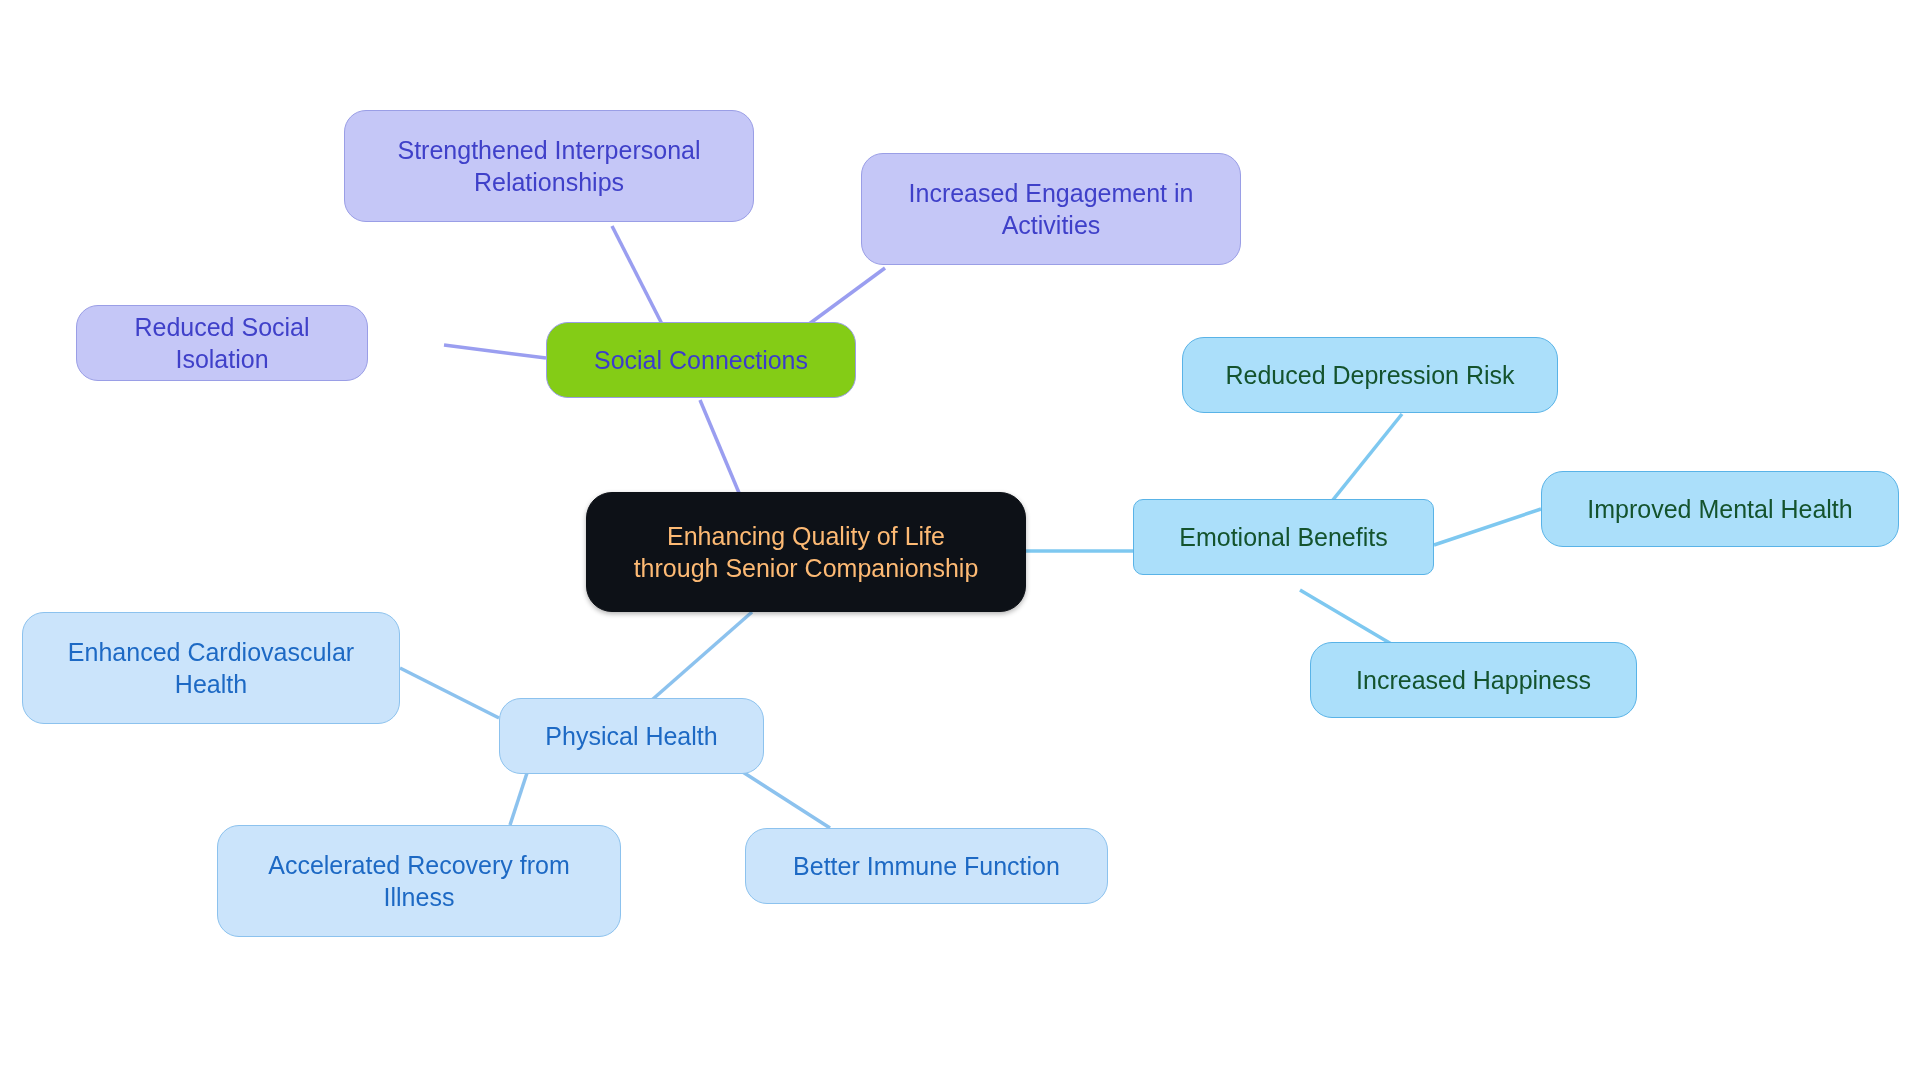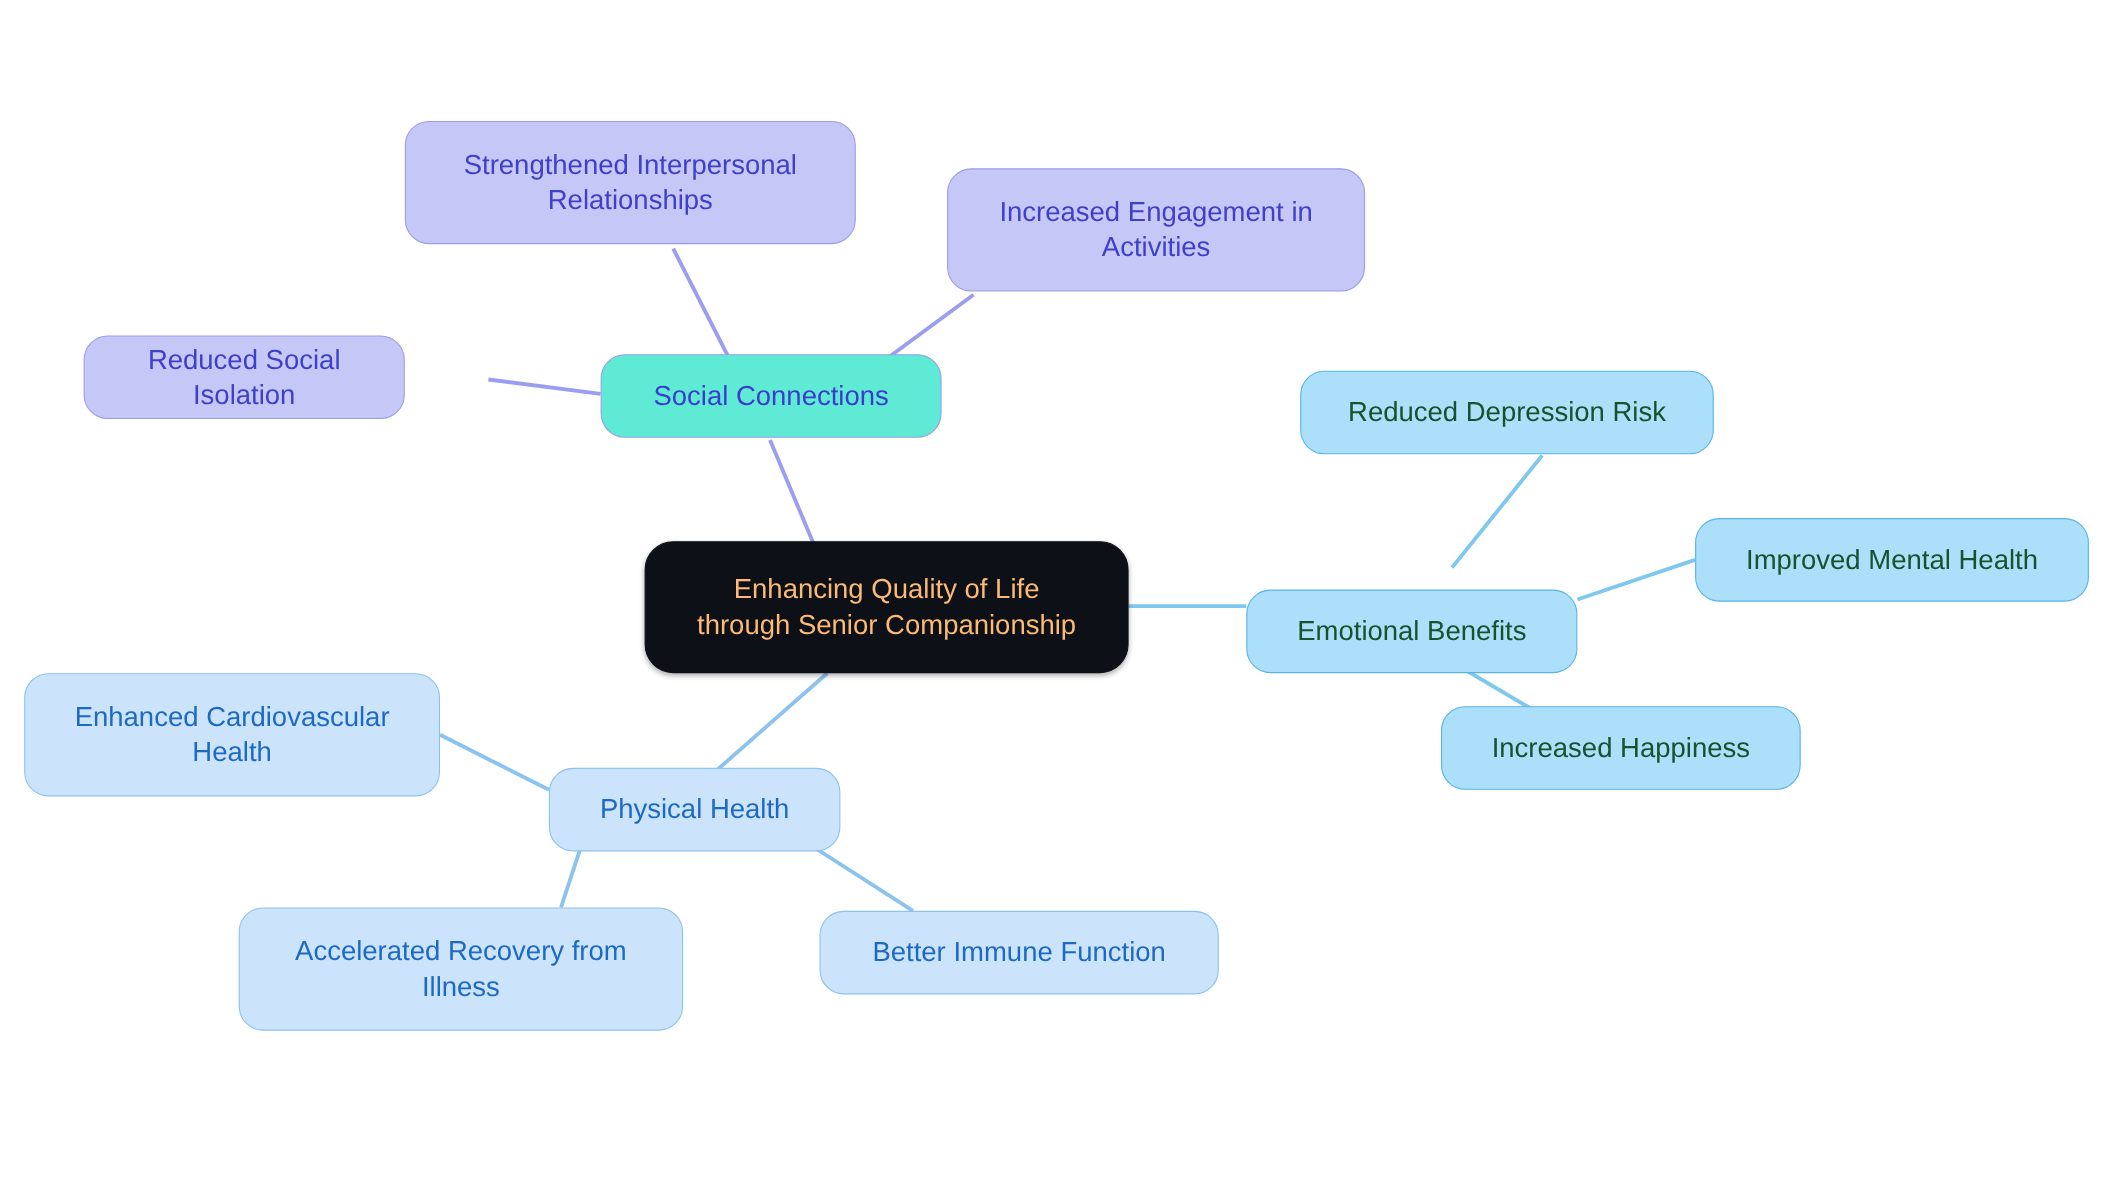--- a/index.html
+++ b/index.html
@@ -41,21 +41,21 @@
   }
   .node-root {
     background: #0d1117;
     border: 1px solid #0d1117;
     color: #fdba74;
     font-size: 25px;
     border-radius: 26px;
     box-shadow: 0 2px 5px rgba(0,0,0,0.30);
   }
   .node-purple-branch {
-    background: #5eead4;
+    background: #84cc16;
     border: 1px solid #9a9ee6;
     color: #3b3ccc;
     font-size: 25px;
   }
   .node-purple-leaf {
     background: #c5c7f7;
     border: 1px solid #9a9ee6;
     color: #3f40c9;
     font-size: 25px;
   }
@@ -106,35 +106,35 @@
 
   <div class="node node-root" style="left:586px; top:492px; width:440px; height:120px;">
     <span>Enhancing Quality of Life
 through Senior Companionship</span>
   </div>
 
   <div class="node node-purple-branch" style="left:546px; top:322px; width:310px; height:76px;">
     <span>Social Connections</span>
   </div>
 
-  <div class="node node-purple-leaf" style="left:368px; top:110px; width:410px; height:112px;">
+  <div class="node node-purple-leaf" style="left:344px; top:110px; width:410px; height:112px;">
     <span>Strengthened Interpersonal
 Relationships</span>
   </div>
 
   <div class="node node-purple-leaf" style="left:861px; top:153px; width:380px; height:112px;">
     <span>Increased Engagement in
 Activities</span>
   </div>
 
   <div class="node node-purple-leaf" style="left:76px; top:305px; width:292px; height:76px;">
     <span>Reduced Social Isolation</span>
   </div>
 
-  <div class="node node-blue-strong" style="left:1133px; top:536px; width:301px; height:76px;">
+  <div class="node node-blue-strong" style="left:1133px; top:499px; width:301px; height:76px;border-radius:10px;">
     <span>Emotional Benefits</span>
   </div>
 
   <div class="node node-blue-strong" style="left:1182px; top:337px; width:376px; height:76px;">
     <span>Reduced Depression Risk</span>
   </div>
 
   <div class="node node-blue-strong" style="left:1541px; top:471px; width:358px; height:76px;">
     <span>Improved Mental Health</span>
   </div>

